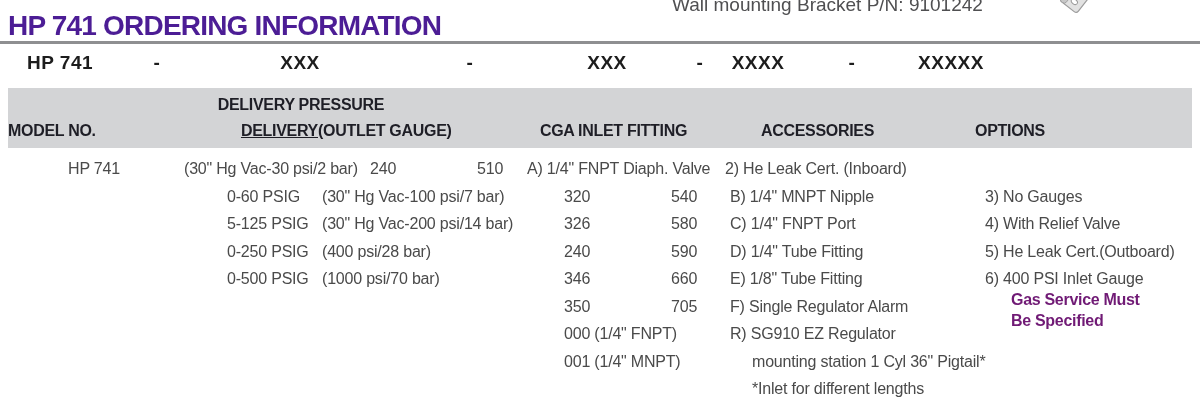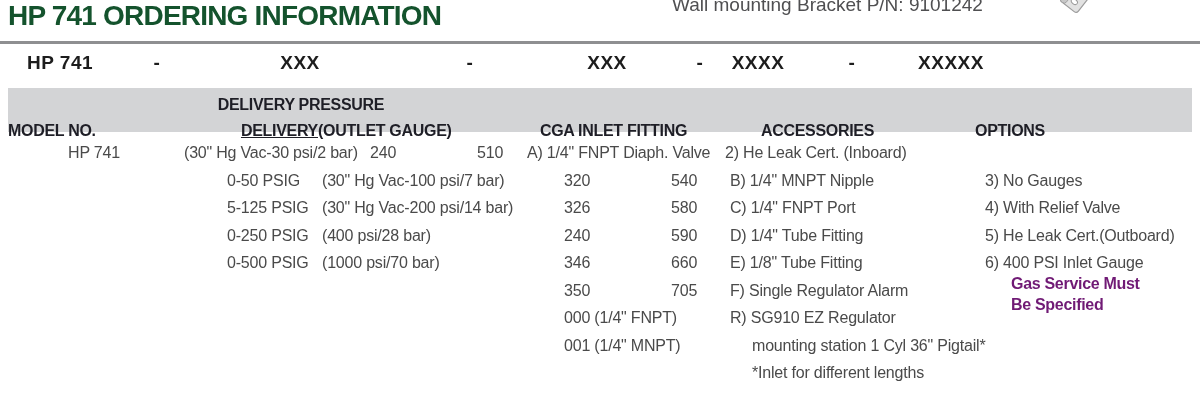--- a/index.html
+++ b/index.html
@@ -6,44 +6,44 @@
   .page{
     position:relative;
     width:1200px;height:407px;
     overflow:hidden;
     background:#ffffff;
     font-family:"Liberation Sans", sans-serif;
     color:#4a4a4a;
   }
   
   .title{
-    position:absolute;left:8px;top:0px;
+    position:absolute;left:8px;top:10px;
     font-size:28px;font-weight:bold;letter-spacing:-0.8px;
-    color:#14532d;white-space:nowrap;
+    color:#4c1d95;white-space:nowrap;
   }
   .bracket-note{
     position:absolute;left:672px;top:-6px;
     font-size:19px;color:#4f4f51;white-space:nowrap;
   }
   .bracket-icon{position:absolute;left:1056px;top:-10px;}
   .top-rule{
     position:absolute;left:0;top:41px;width:1200px;height:3px;
     background:#8e8f91;
   }
   
   .pn-row{position:absolute;left:0;top:50px;width:1200px;height:32px;}
   .pn-seg{
     position:absolute;top:2px;transform:translateX(-50%);
     font-size:19px;font-weight:bold;color:#1d1d1d;letter-spacing:0.5px;
     white-space:nowrap;
   }
   
   .tbl{position:absolute;left:0;top:88px;width:1200px;}
   .thead{
-    margin:0 8px;height:44px;background:#d3d4d6;
+    margin:0 8px;height:60px;background:#d3d4d6;
     display:grid;
     grid-template-columns:172px 138px 194px 203px 260px 217px;
     grid-template-rows:26px 34px;
     color:#1e1e26;font-weight:bold;font-size:16px;letter-spacing:-0.3px;
   }
   .th{white-space:nowrap;align-self:center;}
   .th-group{grid-column:2/4;grid-row:1;text-align:center;padding-right:90px;align-self:end;}
   .th-model{grid-column:1;grid-row:2;text-align:left;}
   .th-delivery{grid-column:2;grid-row:2;text-align:right;text-decoration:underline;}
   .th-gauge{grid-column:3;grid-row:2;text-align:center;padding-right:70px;}
@@ -126,21 +126,21 @@
         <div class="td c-gauge">(30" Hg Vac-30 psi/2 bar)</div>
         <div class="td c-cga">
           <span class="cga1">240</span><span class="cga2">510</span>
         </div>
         <div class="td c-acc">A) 1/4" FNPT Diaph. Valve</div>
         <div class="td c-opt">2) He Leak Cert. (Inboard)</div>
       </div>
 
       <div class="trow">
         <div class="td c-model"></div>
-        <div class="td c-delivery">0-50 PSIG</div>
+        <div class="td c-delivery">0-60 PSIG</div>
         <div class="td c-gauge">(30" Hg Vac-100 psi/7 bar)</div>
         <div class="td c-cga">
           <span class="cga1">320</span><span class="cga2">540</span>
         </div>
         <div class="td c-acc">B) 1/4" MNPT Nipple</div>
         <div class="td c-opt">3) No Gauges</div>
       </div>
 
       <div class="trow">
         <div class="td c-model"></div>

